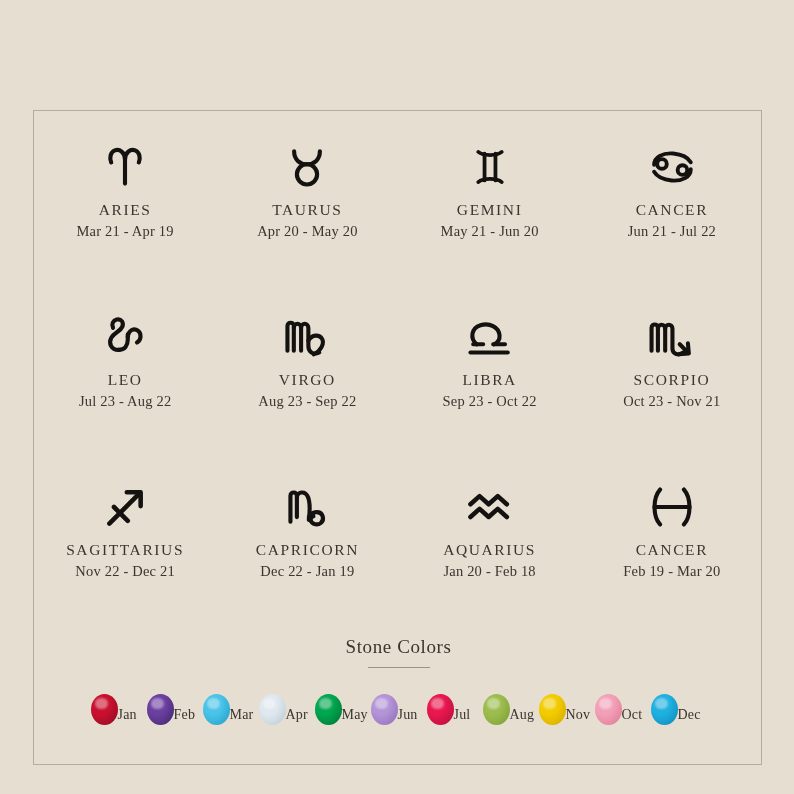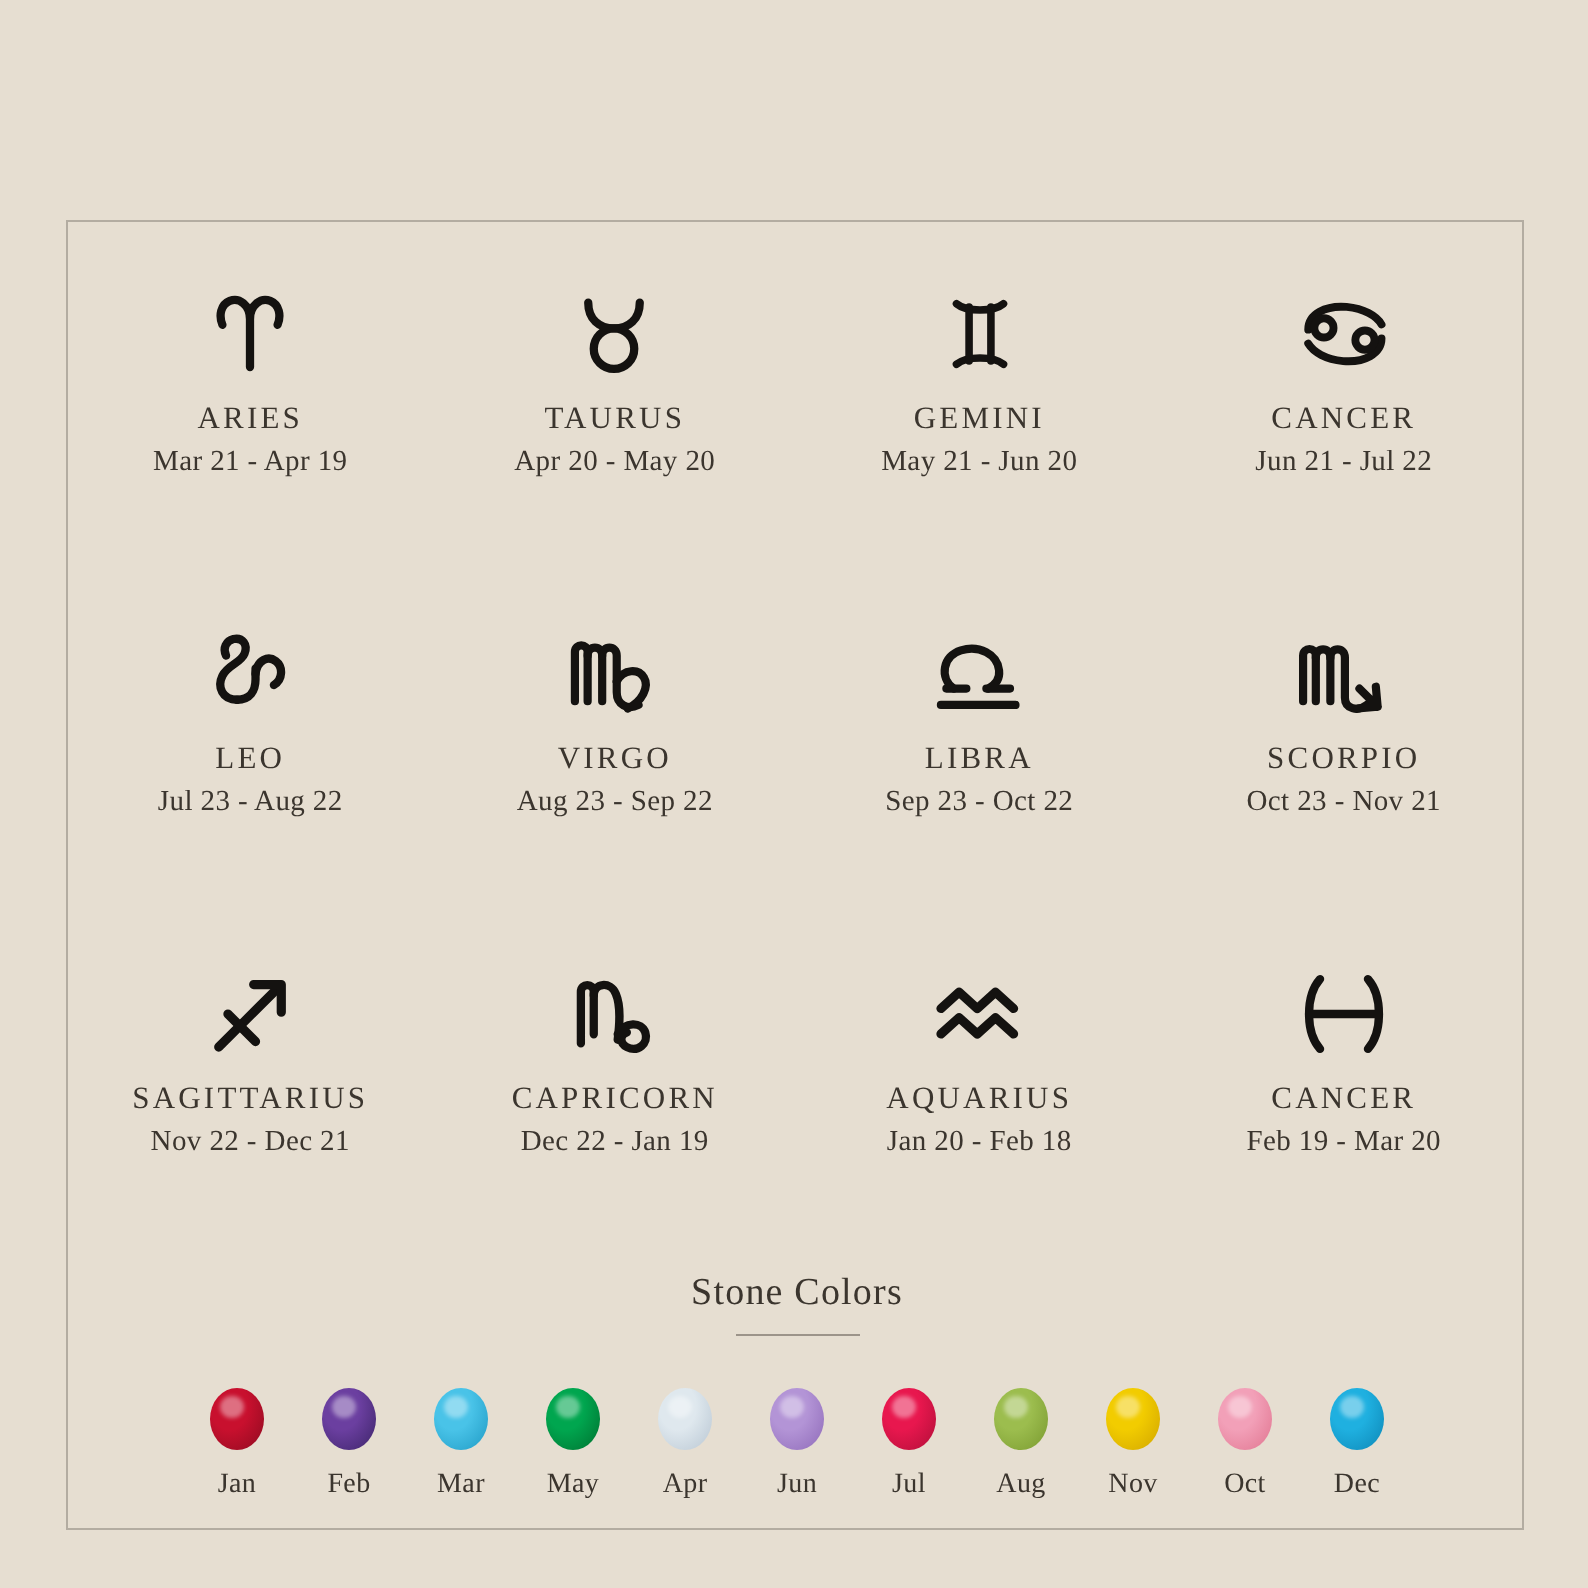--- a/index.html
+++ b/index.html
@@ -98,21 +98,20 @@
   .stones-row {
     margin-top: 26px;
     display: flex;
     justify-content: center;
     align-items: flex-start;
     gap: 0;
   }
   .stone-cell {
     width: 56px;
     display: flex;
-    flex-direction: column;
     align-items: center;
   }
   .stone {
     width: 27px;
     height: 31px;
     border-radius: 50%;
     position: relative;
     overflow: hidden;
   }
   .stone::after {
@@ -296,28 +295,28 @@
       </div>
       <div class="stone-cell">
         <div class="stone" style="background: radial-gradient(at 36% 30%, rgb(107, 63, 160) 0%, rgb(107, 63, 160) 38%, rgb(60, 36, 104) 100%);"></div>
         <div class="stone-label">Feb</div>
       </div>
       <div class="stone-cell">
         <div class="stone" style="background: radial-gradient(at 36% 30%, rgb(73, 195, 232) 0%, rgb(73, 195, 232) 38%, rgb(31, 154, 196) 100%);"></div>
         <div class="stone-label">Mar</div>
       </div>
       <div class="stone-cell">
+        <div class="stone" style="background: radial-gradient(at 36% 30%, rgb(223, 232, 238) 0%, rgb(223, 232, 238) 38%, rgb(184, 198, 210) 100%);"></div>
+        <div class="stone-label">Apr</div>
+      </div>
+      <div class="stone-cell">
         <div class="stone" style="background: radial-gradient(at 36% 30%, rgb(0, 166, 79) 0%, rgb(0, 166, 79) 38%, rgb(0, 112, 47) 100%);"></div>
         <div class="stone-label">May</div>
       </div>
       <div class="stone-cell">
-        <div class="stone" style="background: radial-gradient(at 36% 30%, rgb(223, 232, 238) 0%, rgb(223, 232, 238) 38%, rgb(184, 198, 210) 100%);"></div>
-        <div class="stone-label">Apr</div>
-      </div>
-      <div class="stone-cell">
         <div class="stone" style="background: radial-gradient(at 36% 30%, rgb(179, 148, 214) 0%, rgb(179, 148, 214) 38%, rgb(142, 106, 184) 100%);"></div>
         <div class="stone-label">Jun</div>
       </div>
       <div class="stone-cell">
         <div class="stone" style="background: radial-gradient(at 36% 30%, rgb(232, 23, 78) 0%, rgb(232, 23, 78) 38%, rgb(176, 14, 56) 100%);"></div>
         <div class="stone-label">Jul</div>
       </div>
       <div class="stone-cell">
         <div class="stone" style="background: radial-gradient(at 36% 30%, rgb(156, 189, 78) 0%, rgb(156, 189, 78) 38%, rgb(121, 153, 47) 100%);"></div>
         <div class="stone-label">Aug</div>

